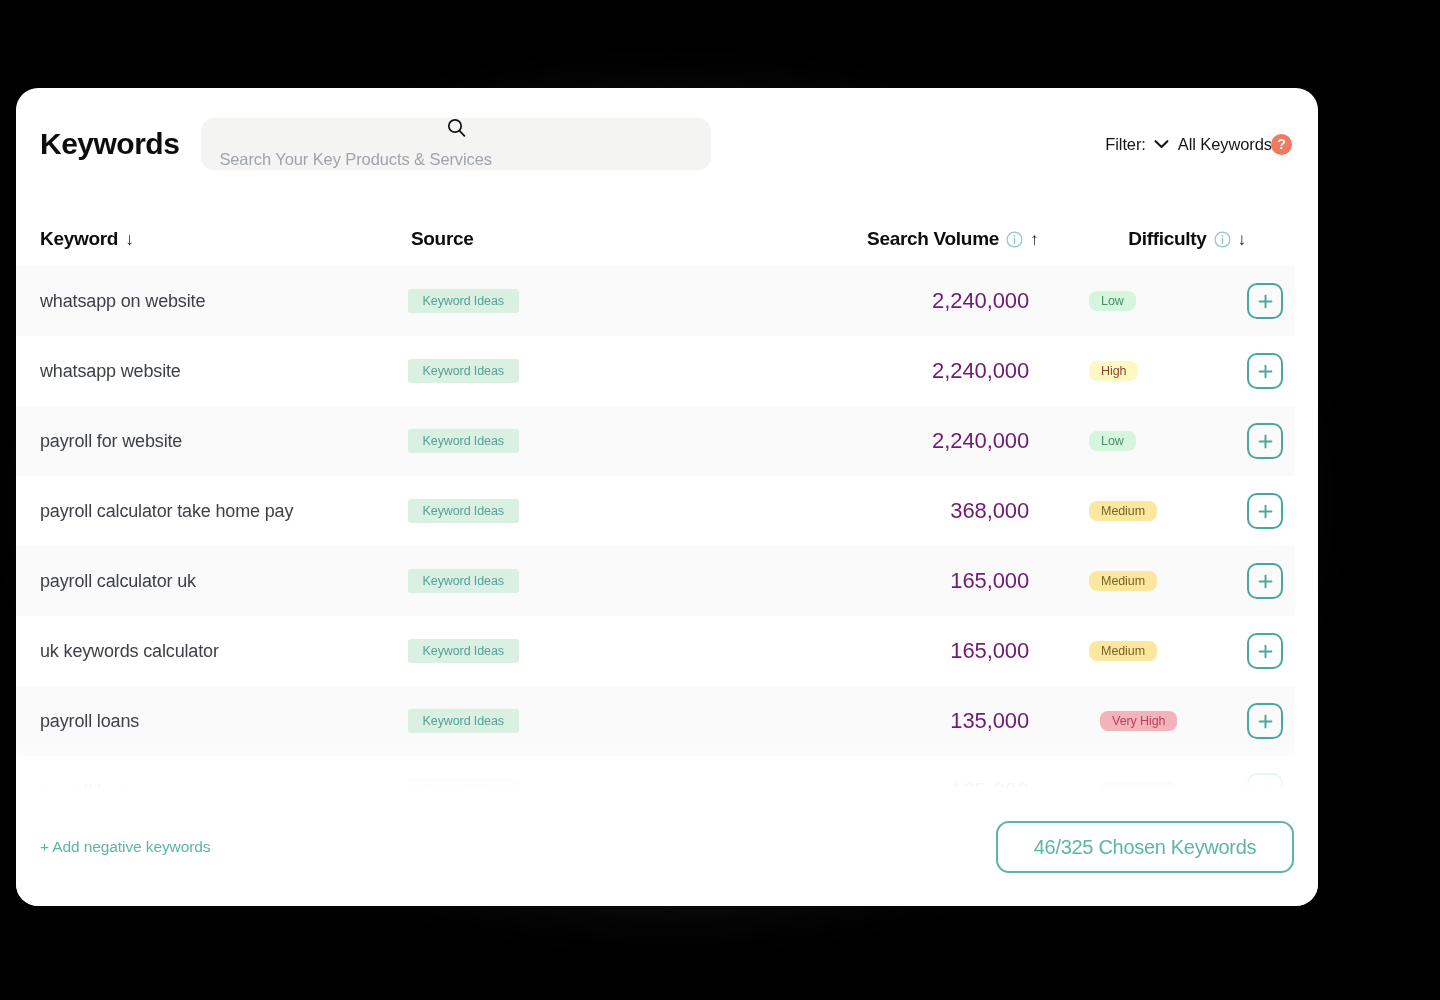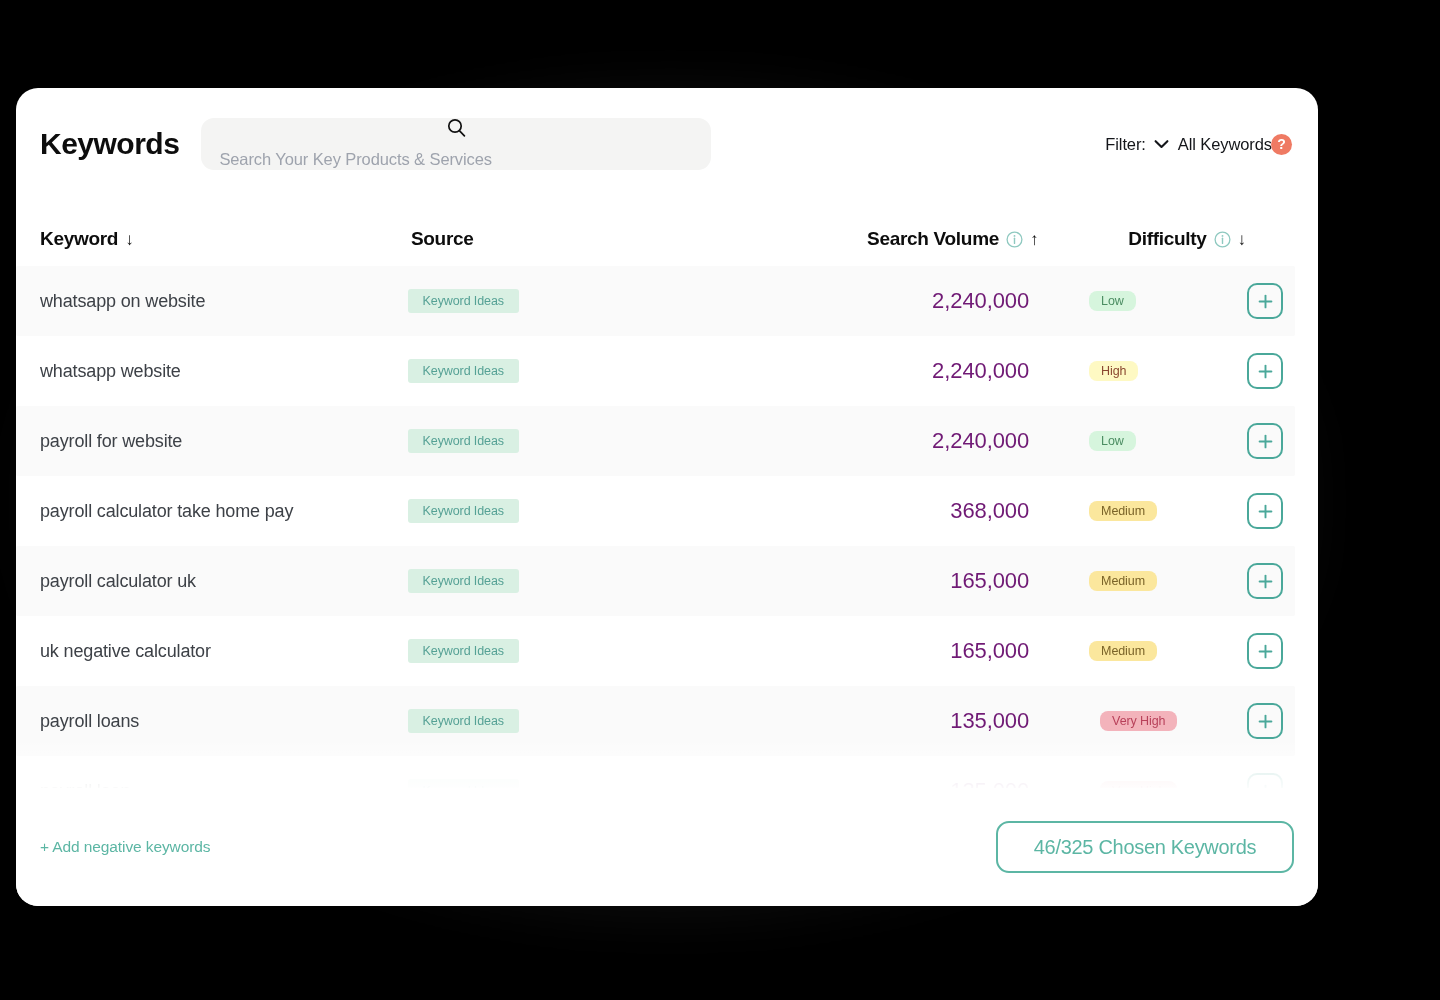--- a/index.html
+++ b/index.html
@@ -436,21 +436,21 @@
             <div class="td cell-action">
               <button class="add-btn">
                 <svg width="15" height="15" viewBox="0 0 15 15" fill="none">
                   <line x1="7.5" y1="1.6" x2="7.5" y2="13.4" stroke="#4aa89a" stroke-width="1.9" stroke-linecap="round"></line>
                   <line x1="1.6" y1="7.5" x2="13.4" y2="7.5" stroke="#4aa89a" stroke-width="1.9" stroke-linecap="round"></line>
                 </svg>
               </button>
             </div>
           </div>
           <div class="tr">
-            <div class="td cell-keyword">uk negative calculator</div>
+            <div class="td cell-keyword">uk keywords calculator</div>
             <div class="td cell-source">
               <span class="chip-source">Keyword Ideas</span>
             </div>
             <div class="td cell-volume">165,000</div>
             <div class="td cell-diff">
               <span class="chip-diff diff-medium">Medium</span>
             </div>
             <div class="td cell-action">
               <button class="add-btn">
                 <svg width="15" height="15" viewBox="0 0 15 15" fill="none">

